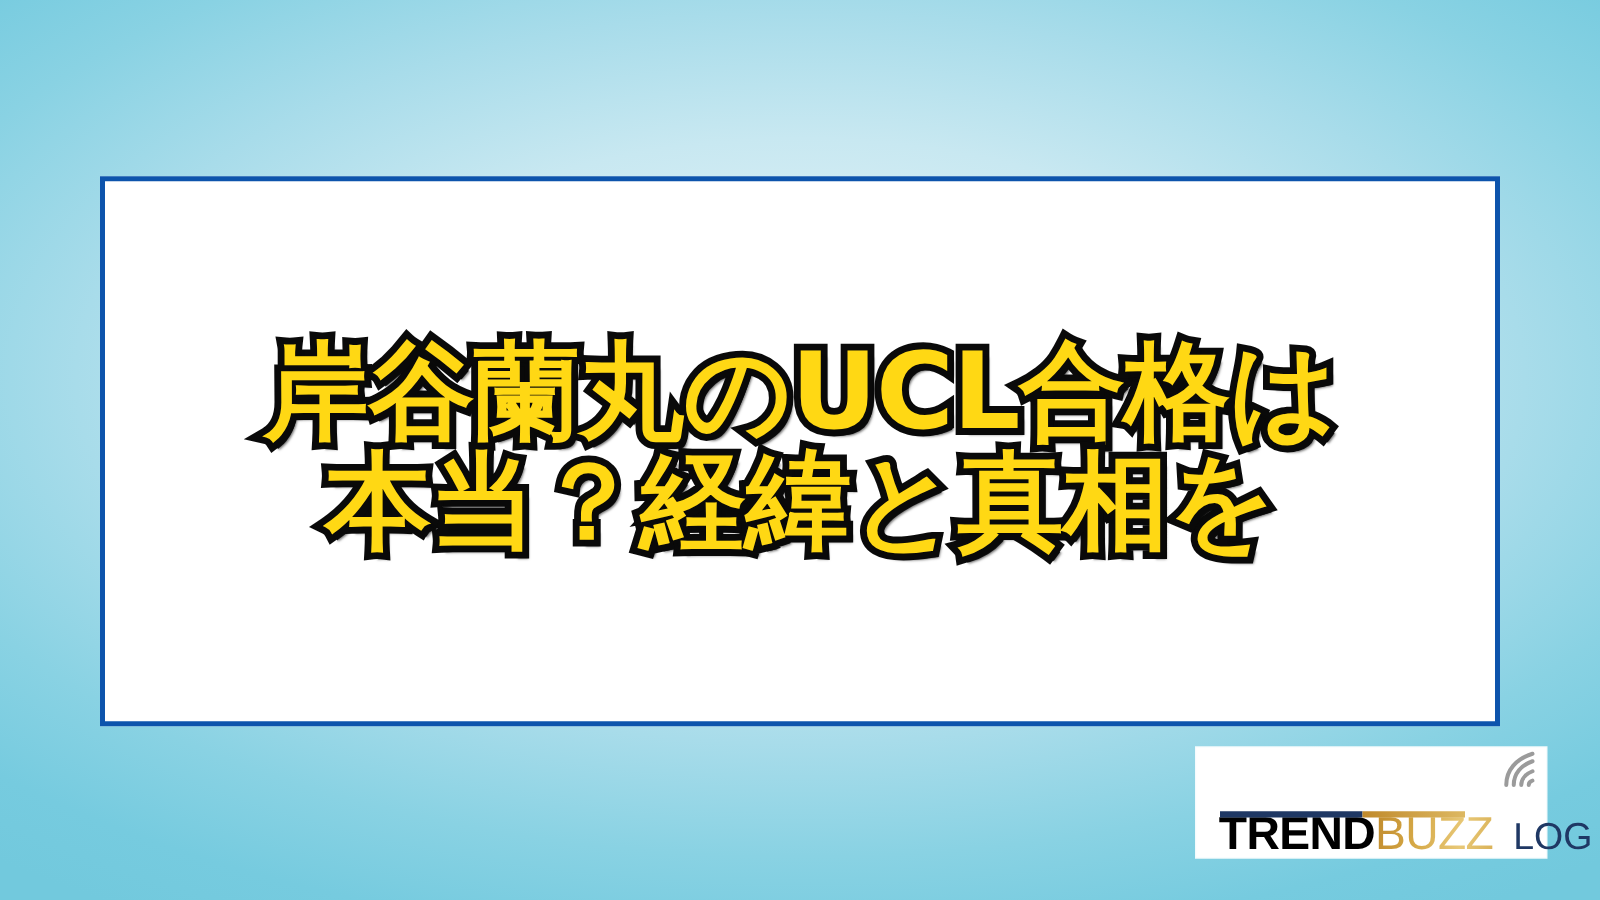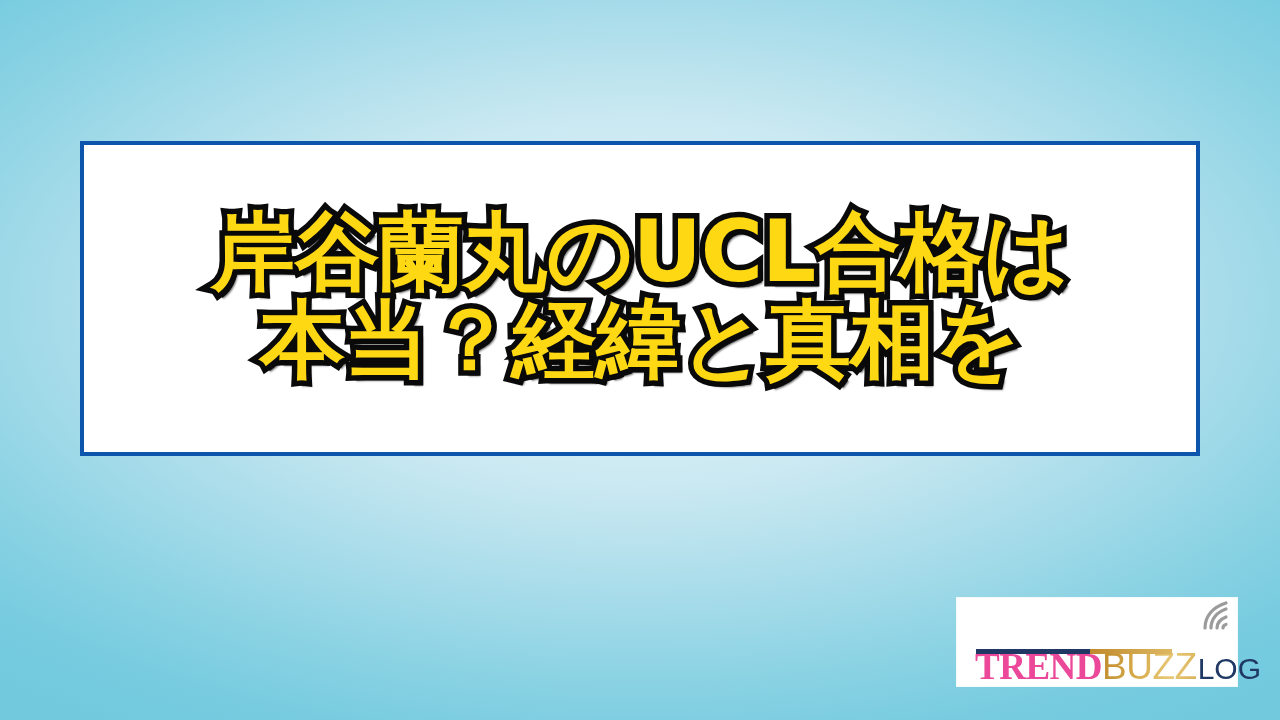--- a/index.html
+++ b/index.html
@@ -28,21 +28,21 @@
         #72c9dd 100%);
     overflow: hidden;
   }
 
   
   #title-card {
     position: absolute;
     left: 80px;
     top: 141px;
     width: 1120px;
-    height: 315px;
+    height: 440px;
     box-sizing: border-box;
     background: #ffffff;
     border: 4px solid #0d54ac;
     display: flex;
     align-items: center;
     justify-content: center;
   }
 
   #title-block {
     width: 100%;
@@ -86,46 +86,46 @@
     margin-top: 4px;
   }
 
   #logo-wordmark {
     display: flex;
     align-items: baseline;
     line-height: 1;
   }
 
   .logo-trend {
-    font-family: Liberation Serif, serif;
+    font-family: Liberation Sans, sans-serif;
     font-weight: 700;
     font-size: 37px;
     letter-spacing: -0.5px;
-    color: #ec4899;
+    color: #000000;
     margin-top: 44px;
   }
 
   .logo-buzz {
     font-family: "Liberation Sans", sans-serif;
     font-weight: 400;
     font-size: 37px;
     letter-spacing: -0.5px;
     background: linear-gradient(100deg, #c08a2c 0%, #d5a846 35%, #e8c877 72%, #d9b156 100%);
     -webkit-background-clip: text;
     background-clip: text;
     color: transparent;
   }
 
   .logo-log {
     font-family: "Liberation Sans", sans-serif;
     font-weight: 400;
     font-size: 30px;
     letter-spacing: 0px;
     color: #1f3864;
-    margin-left: 1px;
+    margin-left: 16px;
   }
 
   #logo-underline {
     position: absolute;
     left: 1px;
     top: 45px;
     width: 196px;
     height: 5px;
     display: flex;
   }

